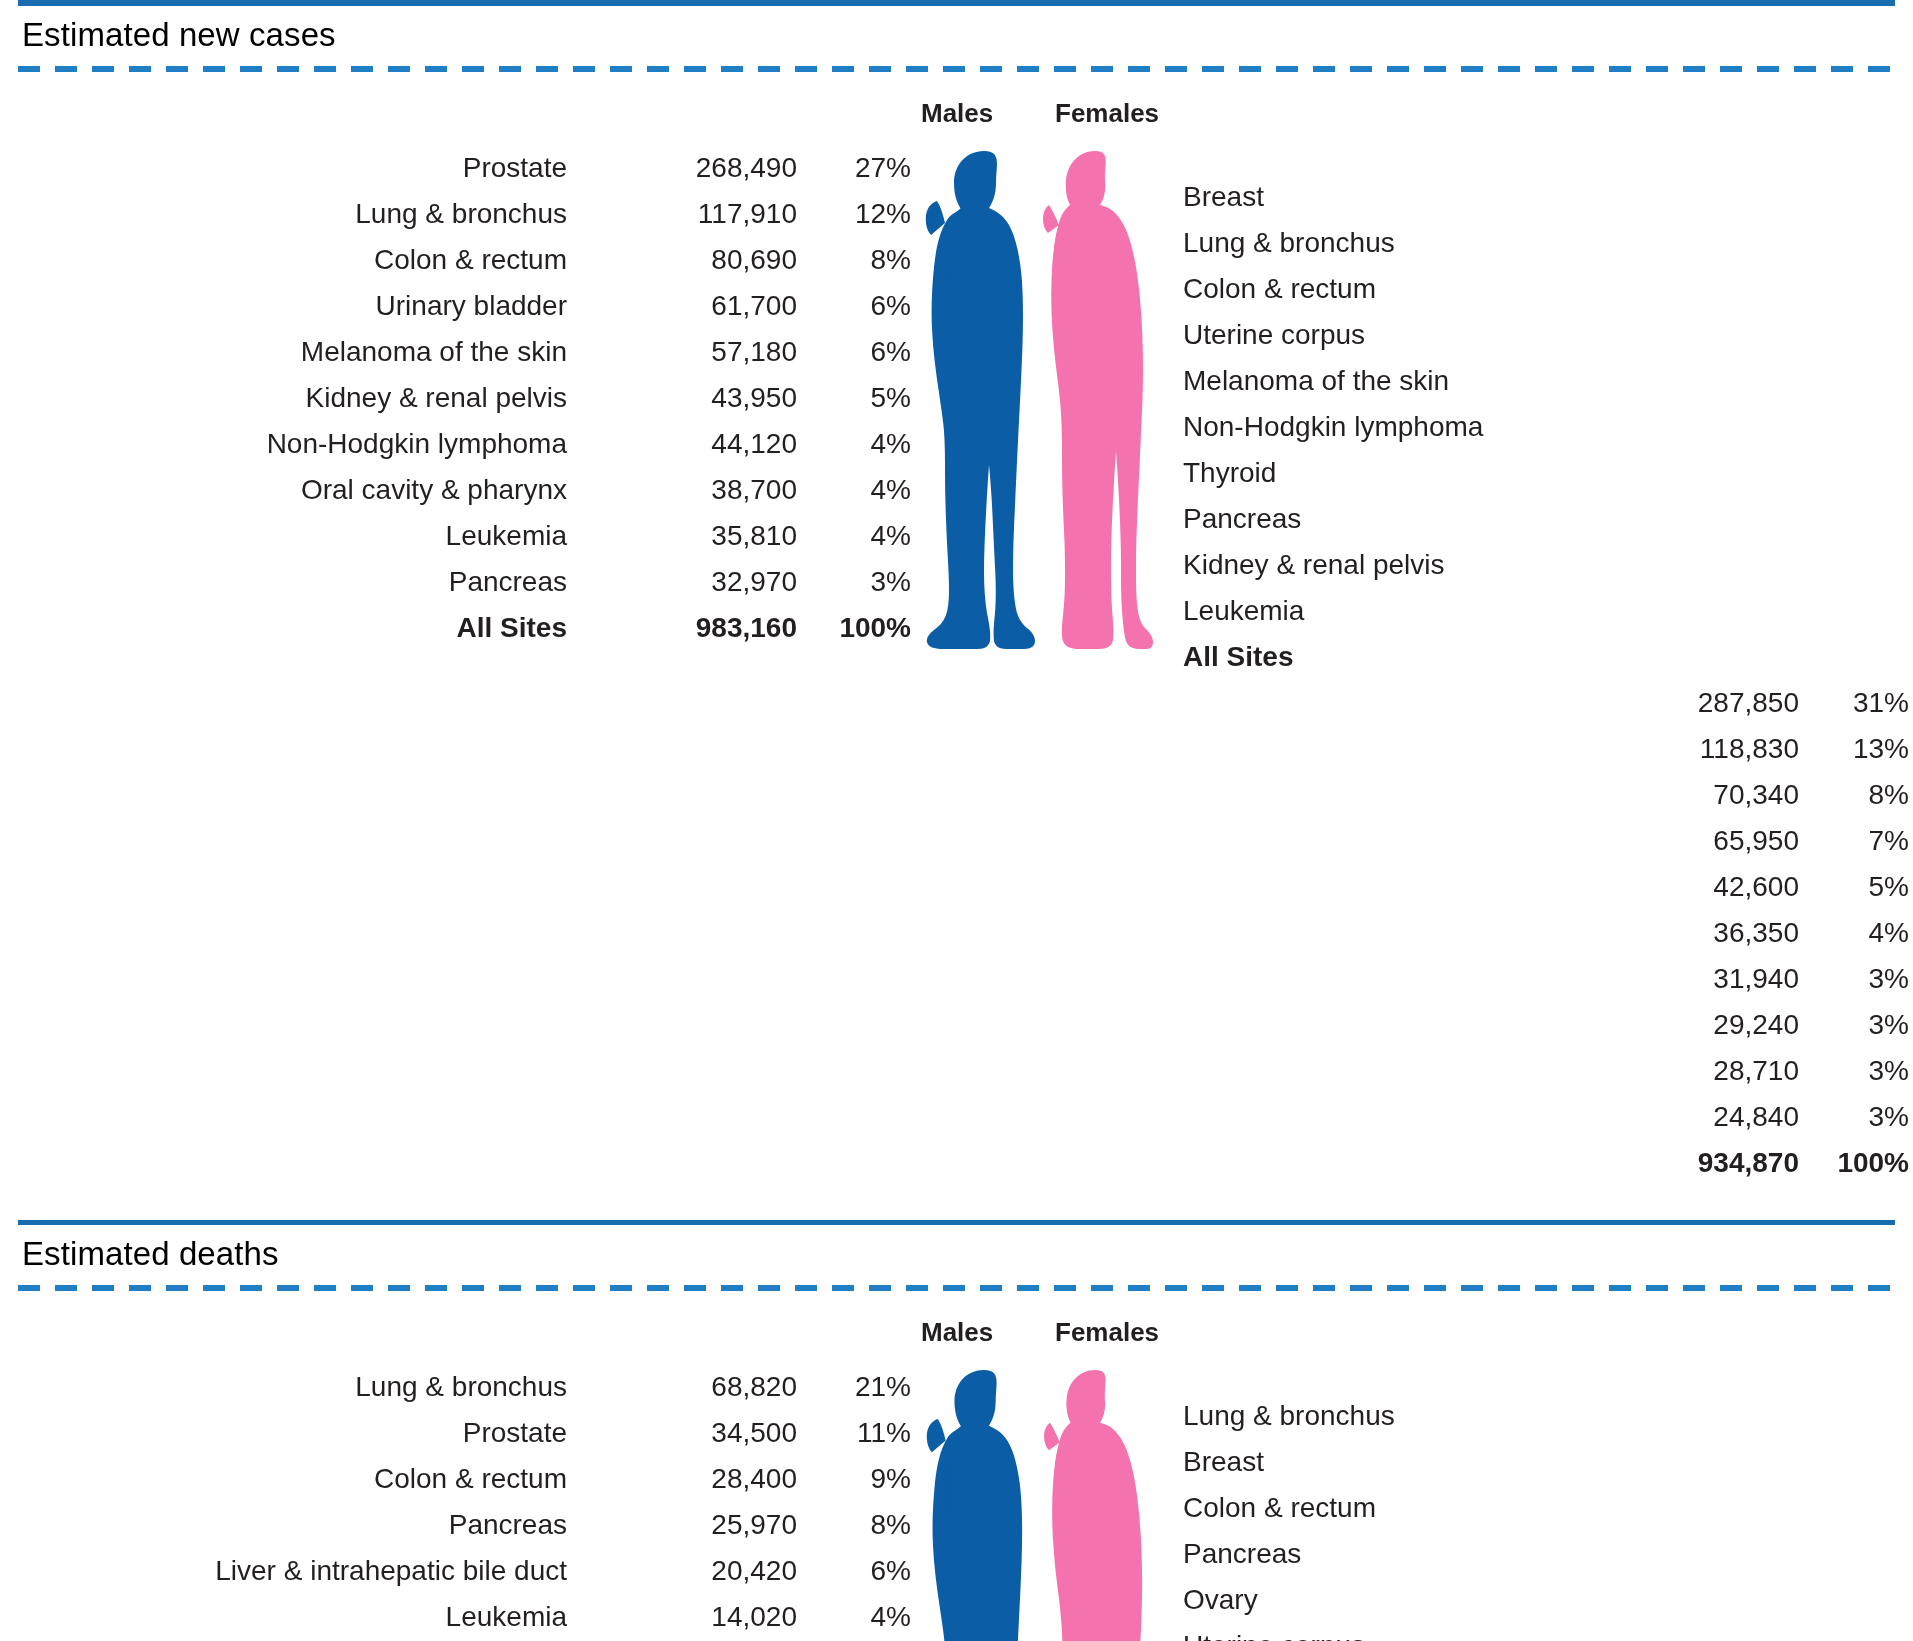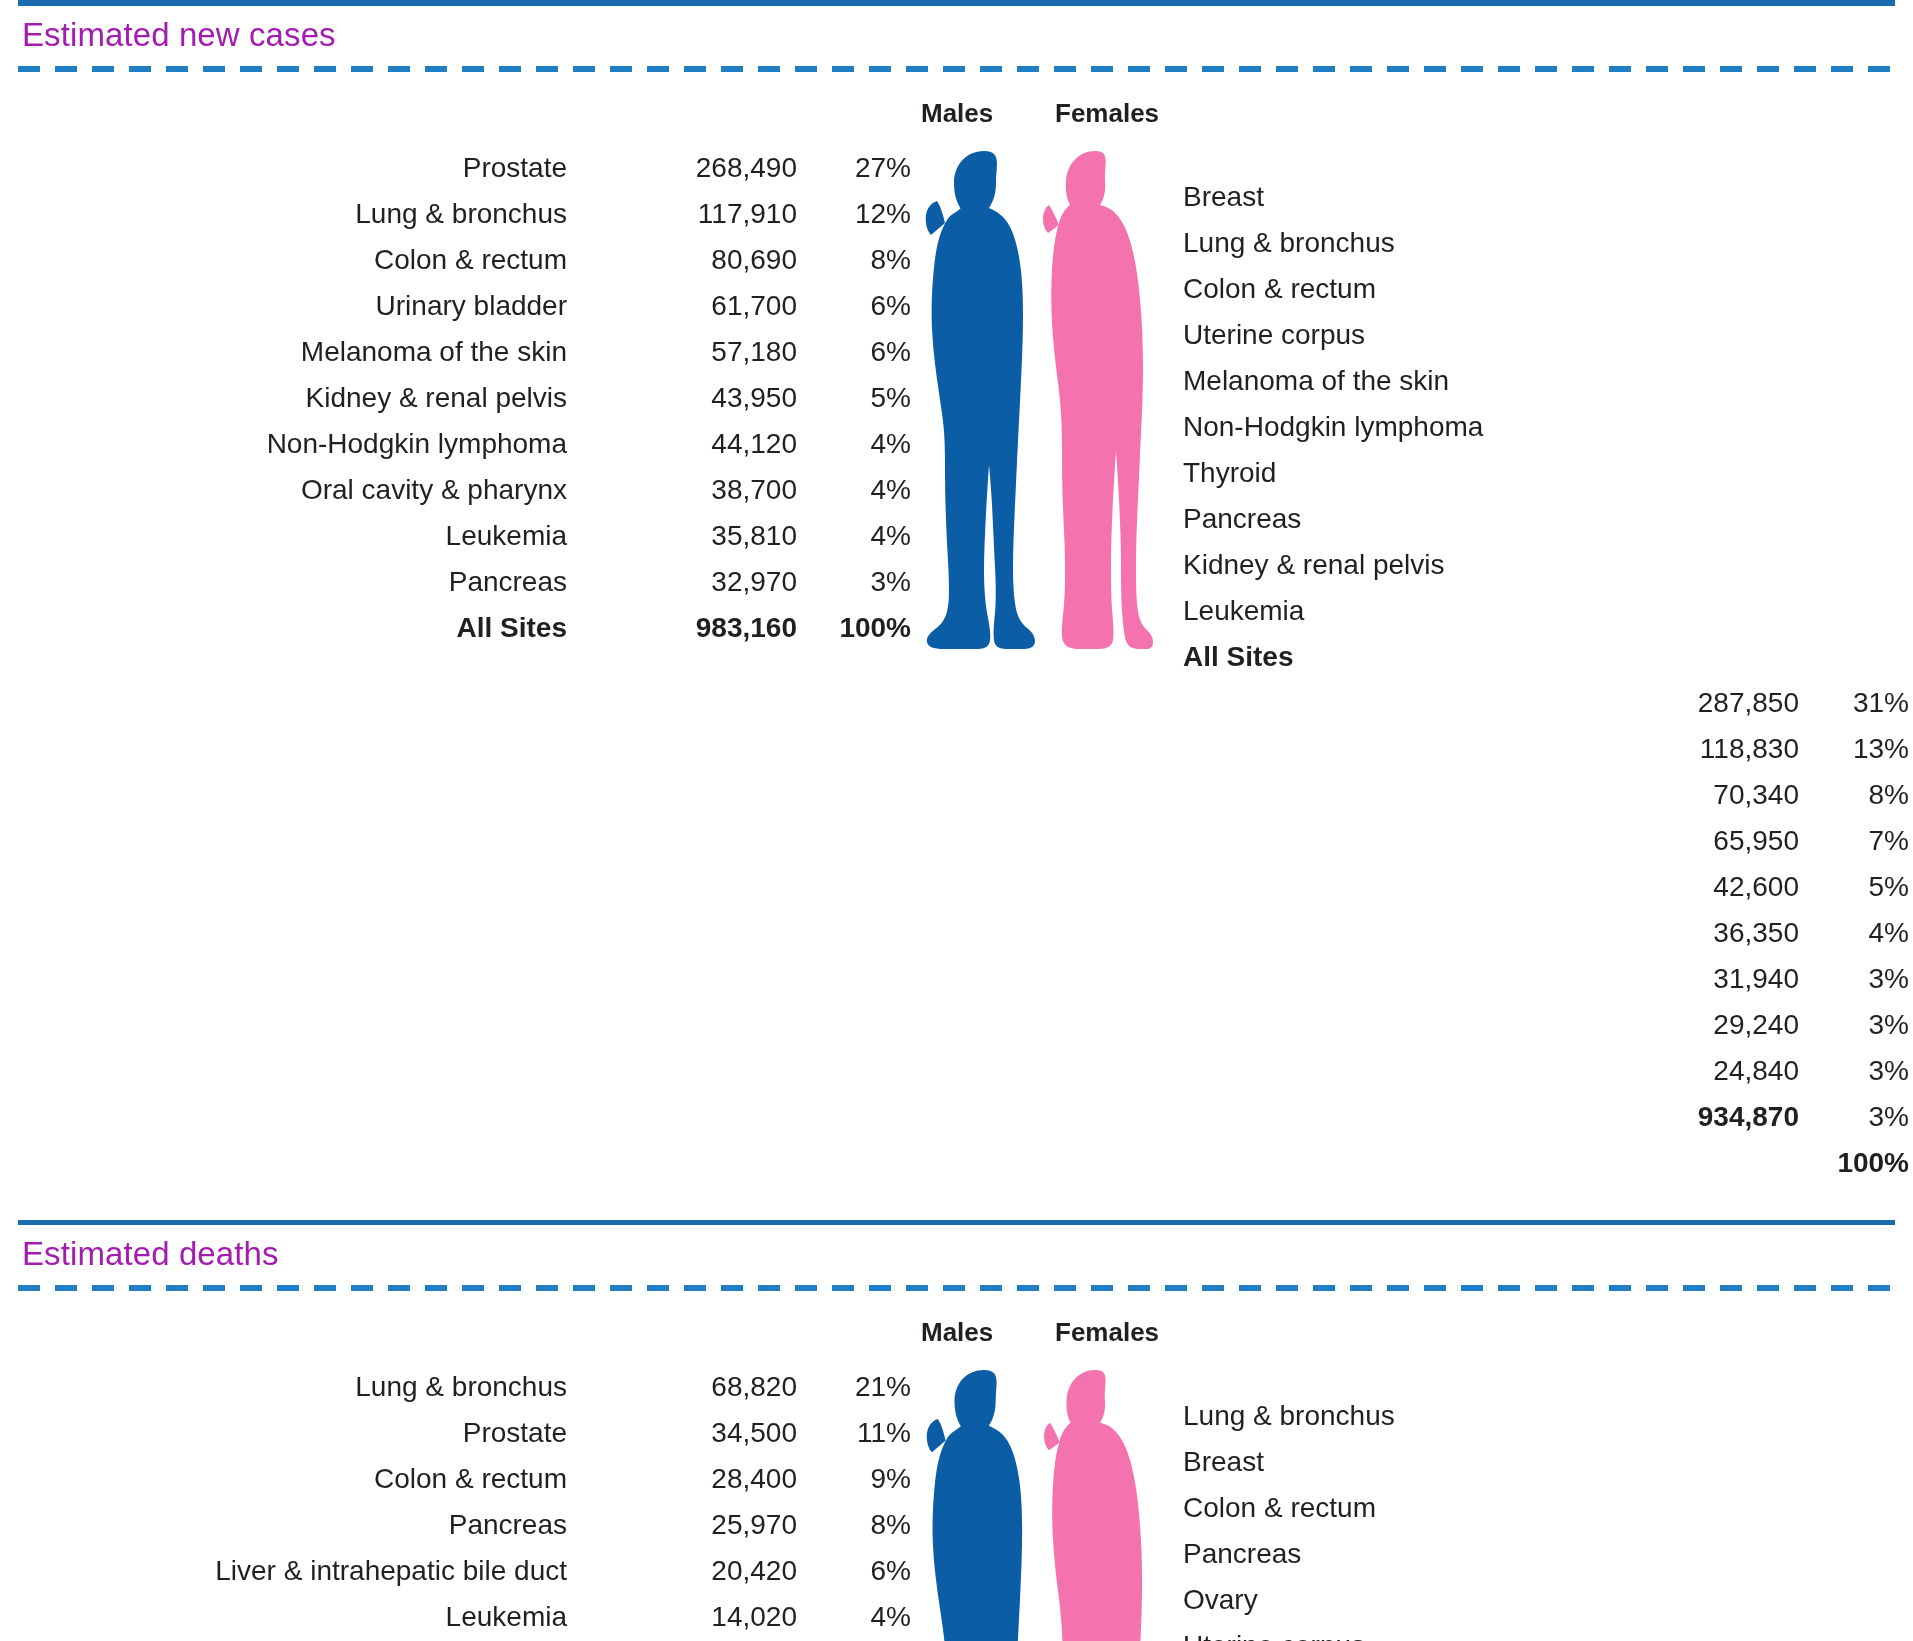--- a/index.html
+++ b/index.html
@@ -38,21 +38,21 @@
       to right,
       #1f7ec4 0px, #1f7ec4 22px,
       rgba(255,255,255,0) 22px, rgba(255,255,255,0) 37px
     );
   }
 
   
   .section-title {
     font-size: 33px;
     font-weight: 400;
-    color: #a21caf;
+    color: #000000;
     padding: 10px 0 12px 4px;
     letter-spacing: 0.1px;
   }
 
   
   .panel {
     position: relative;
     display: grid;
     grid-template-columns: 555px 110px 118px 118px 118px 118px 110px 540px 110px;
     align-items: start;
@@ -240,20 +240,21 @@
     <div class="col-f-num">
       <ul class="list ta-right">
           <li>287,850</li>
           <li>118,830</li>
           <li>70,340</li>
           <li>65,950</li>
           <li>42,600</li>
           <li>36,350</li>
           <li>31,940</li>
           <li>29,240</li>
+          <li>28,710</li>
           <li>24,840</li>
           <li class="total">934,870</li>
         </ul>
     </div>
     <div class="col-f-pct">
       <ul class="list ta-right">
           <li>31%</li>
           <li>13%</li>
           <li>8%</li>
           <li>7%</li>

